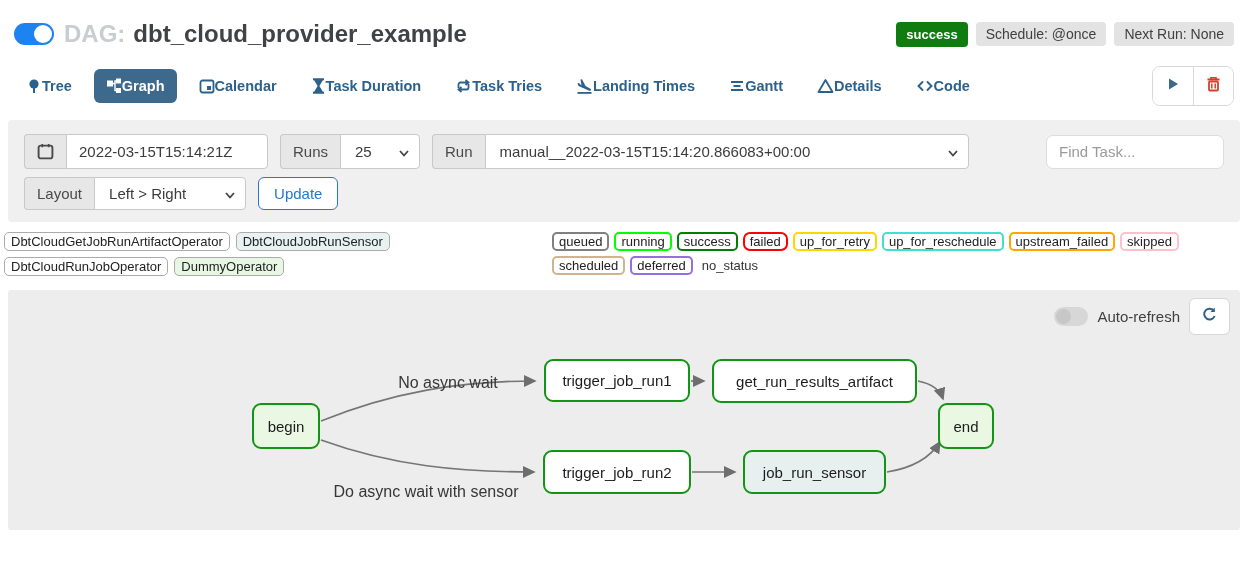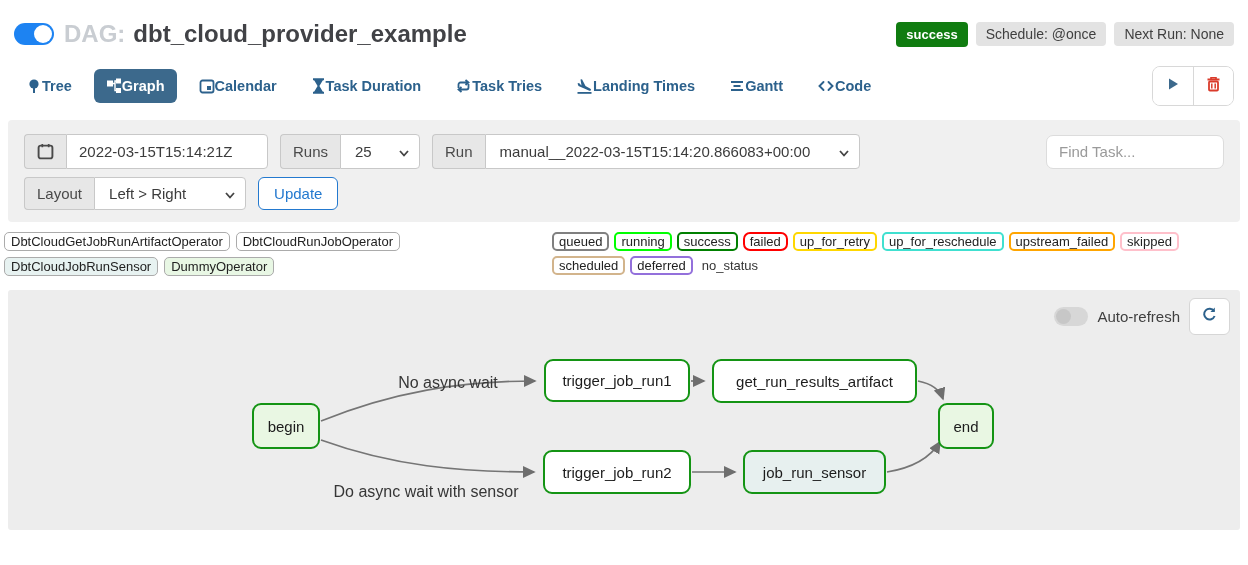--- a/index.html
+++ b/index.html
@@ -142,20 +142,28 @@
         <svg width="16" height="16" viewBox="0 0 16 16">
           <rect x="2" y="3" width="12" height="2" fill="#2c618c"></rect>
           <rect x="4.5" y="7" width="7" height="2" fill="#2c618c"></rect>
           <rect x="2" y="11" width="12" height="2" fill="#2c618c"></rect>
         </svg>
       </span>
     <span>Gantt</span>
   </div>
   <div class="tab">
     <span>
+        <svg width="17" height="16" viewBox="0 0 17 16">
+          <path d="M8.5,2 L15.5,14 H1.5 Z" fill="none" stroke="#2c618c" stroke-width="1.8" stroke-linejoin="round"></path>
+        </svg>
+      </span>
+    <span>Details</span>
+  </div>
+  <div class="tab">
+    <span>
         <svg width="18" height="16" viewBox="0 0 18 16">
           <path d="M6.5,4 L2.5,8 L6.5,12 M11.5,4 L15.5,8 L11.5,12" fill="none" stroke="#2c618c" stroke-width="1.9" stroke-linecap="round"></path>
         </svg>
       </span>
     <span>Code</span>
   </div>
   <div class="tab-spacer"></div>
   <div class="btn-group">
     <div class="icon-btn">
       <span><svg width="14" height="14" viewBox="0 0 14 14">
@@ -190,21 +198,21 @@
       <div class="iselect" style="width:80px;">
         <span>25</span>
         <span><svg width="10" height="7" viewBox="0 0 10 7">
               <path d="M1,1 L5,5.5 L9,1" fill="none" stroke="#444" stroke-width="1.8"></path>
             </svg></span>
       </div>
     </div>
     <div class="gap"></div>
     <div class="igroup">
       <span class="iaddon">Run</span>
-      <div class="iselect" style="width:375px;">
+      <div class="iselect" style="width:484px;">
         <span>manual__2022-03-15T15:14:20.866083+00:00</span>
         <span><svg width="10" height="7" viewBox="0 0 10 7">
               <path d="M1,1 L5,5.5 L9,1" fill="none" stroke="#444" stroke-width="1.8"></path>
             </svg></span>
       </div>
     </div>
     <input class="find-task" placeholder="Find Task..." style="">
   </div>
   <div class="filter-row">
     <div class="igroup" style="height:33px;">
@@ -216,22 +224,22 @@
             </svg></span>
       </div>
     </div>
     <button class="update-btn">Update</button>
   </div>
 </div>
 
 <div class="legend">
   <div class="legend-ops">
     <span class="op-badge" style="background-color: rgb(255, 255, 255);">DbtCloudGetJobRunArtifactOperator</span>
+    <span class="op-badge" style="background-color: rgb(231, 242, 241);">DbtCloudJobRunSensor</span>
     <span class="op-badge" style="background-color: rgb(255, 255, 255);">DbtCloudRunJobOperator</span>
-    <span class="op-badge" style="background-color: rgb(231, 242, 241);">DbtCloudJobRunSensor</span>
     <span class="op-badge" style="background-color: rgb(232, 247, 228);">DummyOperator</span>
   </div>
   <div class="legend-states">
     <span class="state-badge" style="border-color: rgb(128, 128, 128);">queued</span>
     <span class="state-badge" style="border-color: rgb(0, 255, 0);">running</span>
     <span class="state-badge" style="border-color: rgb(0, 128, 0);">success</span>
     <span class="state-badge" style="border-color: rgb(255, 0, 0); border-radius: 7px;">failed</span>
     <span class="state-badge" style="border-color: rgb(255, 215, 0);">up_for_retry</span>
     <span class="state-badge" style="border-color: rgb(64, 224, 208);">up_for_reschedule</span>
     <span class="state-badge" style="border-color: rgb(255, 165, 0);">upstream_failed</span>

